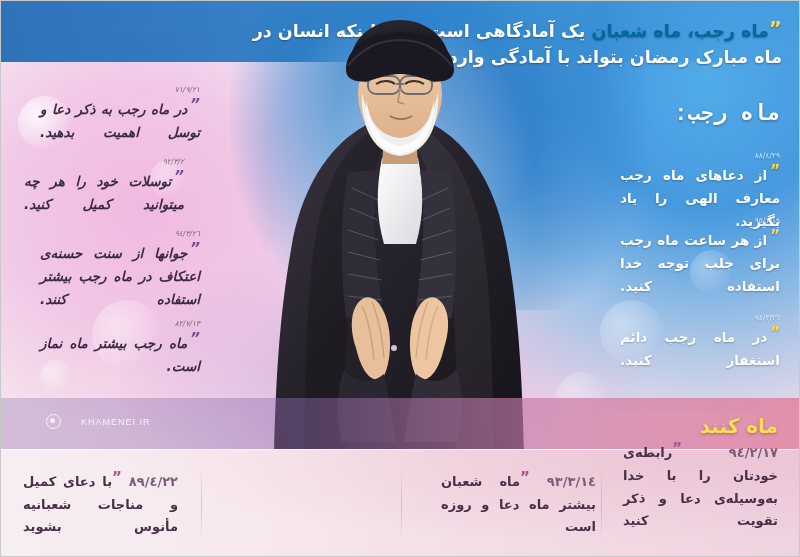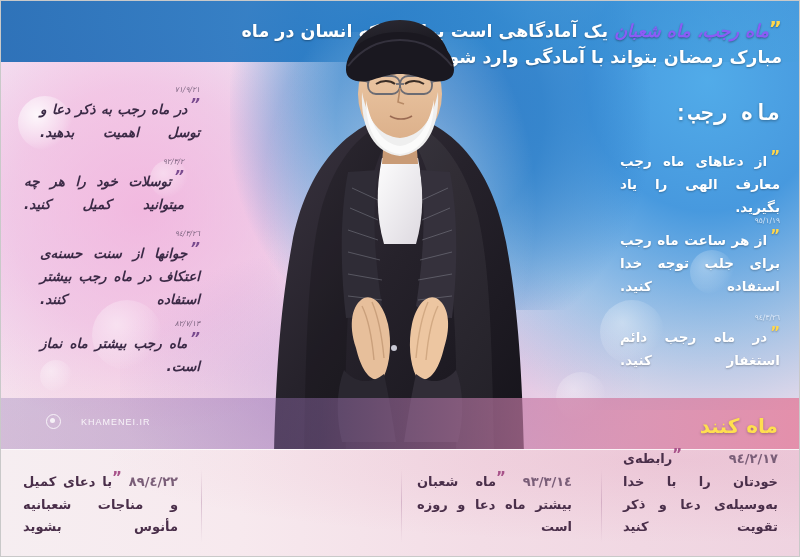--- a/index.html
+++ b/index.html
@@ -85,21 +85,21 @@
     left: 230px;
     text-align: right;
     color: #ffffff;
     font-size: 17.5px;
     font-weight: bold;
     line-height: 1.5;
     letter-spacing: .2px;
     text-shadow: 0 1px 2px rgba(0,0,0,.35);
     direction: rtl;
   }
-  .top-quote .hl { color: #8b5cf6; font-style: italic; }
+  .top-quote .hl { color: #0369a1; }
   .qmark {
     color: #ffd84d;
     font-size: 20px;
     font-weight: bold;
     vertical-align: top;
     line-height: 1;
   }
   .qmark.small { font-size: 15px; }
 
   
@@ -367,20 +367,21 @@
         <path d="M108 352 C100 372 100 400 106 424 L160 424 C156 398 152 374 148 356 C136 366 120 366 108 352 Z" fill="#2a2730"></path>
         <path d="M220 352 C228 372 228 400 222 424 L168 424 C172 398 176 374 180 356 C192 366 208 366 220 352 Z" fill="#312d37"></path>
         <circle cx="158" cy="330" r="3" fill="#c9c9d4"></circle>
       </g>
     </svg>
   </div>
 
   <div class="sec-rajab">ماه رجب:</div>
 
   <div class="q q-right" style="right:20px; top:150px;">
+    <span class="date">٨٨/٤/٢٩</span>
     <span class="qmark small lead">”</span><span>از دعاهای ماه رجب معارف الهی را یاد بگیرید.</span>
   </div>
   <div class="q q-right" style="right:20px; top:215px;">
     <span class="date">٩٥/١/١٩</span>
     <span class="qmark small lead">”</span><span>از هر ساعت ماه رجب برای جلب توجه خدا استفاده کنید.</span>
   </div>
   <div class="q q-right" style="right:20px; top:312px;">
     <span class="date">٩٤/٣/٢٦</span>
     <span class="qmark small lead">”</span><span>در ماه رجب دائم استغفار کنید.</span>
   </div>
@@ -405,27 +406,27 @@
   <div class="band-shaban"></div>
   <div class="sec-shaban">ماه کنند</div>
 
   <div class="watermark">
     <span class="wm-circle"></span>
     <span>KHAMENEI.IR</span>
   </div>
 
   <div class="bottom-strip"></div>
 
-  <div class="q-bottom" style="right:22px; bottom:18px;">
+  <div class="q-bottom" style="right:22px; bottom:24px;">
     <span class="date">٩٤/٢/١٧</span>
     <span class="qmark small lead">”</span><span>رابطه‌ی خودتان را با خدا به‌وسیله‌ی دعا و ذکر تقویت کنید</span>
   </div>
   <div class="sep" style="right:198px;"></div>
 
-  <div class="q-bottom" style="right:228px; bottom:18px;">
+  <div class="q-bottom" style="right:204px; bottom:18px;">
     <span class="date">٩٣/٣/١٤</span>
     <span class="qmark small lead">”</span><span>ماه شعبان بیشتر ماه دعا و روزه است</span>
   </div>
   <div class="sep" style="right:398px;"></div>
 
   <div class="sep" style="right:598px;"></div>
 
   <div class="q-bottom" style="right:622px; bottom:18px;">
     <span class="date">٨٩/٤/٢٢</span>
     <span class="qmark small lead">”</span><span>با دعای کمیل و مناجات شعبانیه مأنوس بشوید</span>

